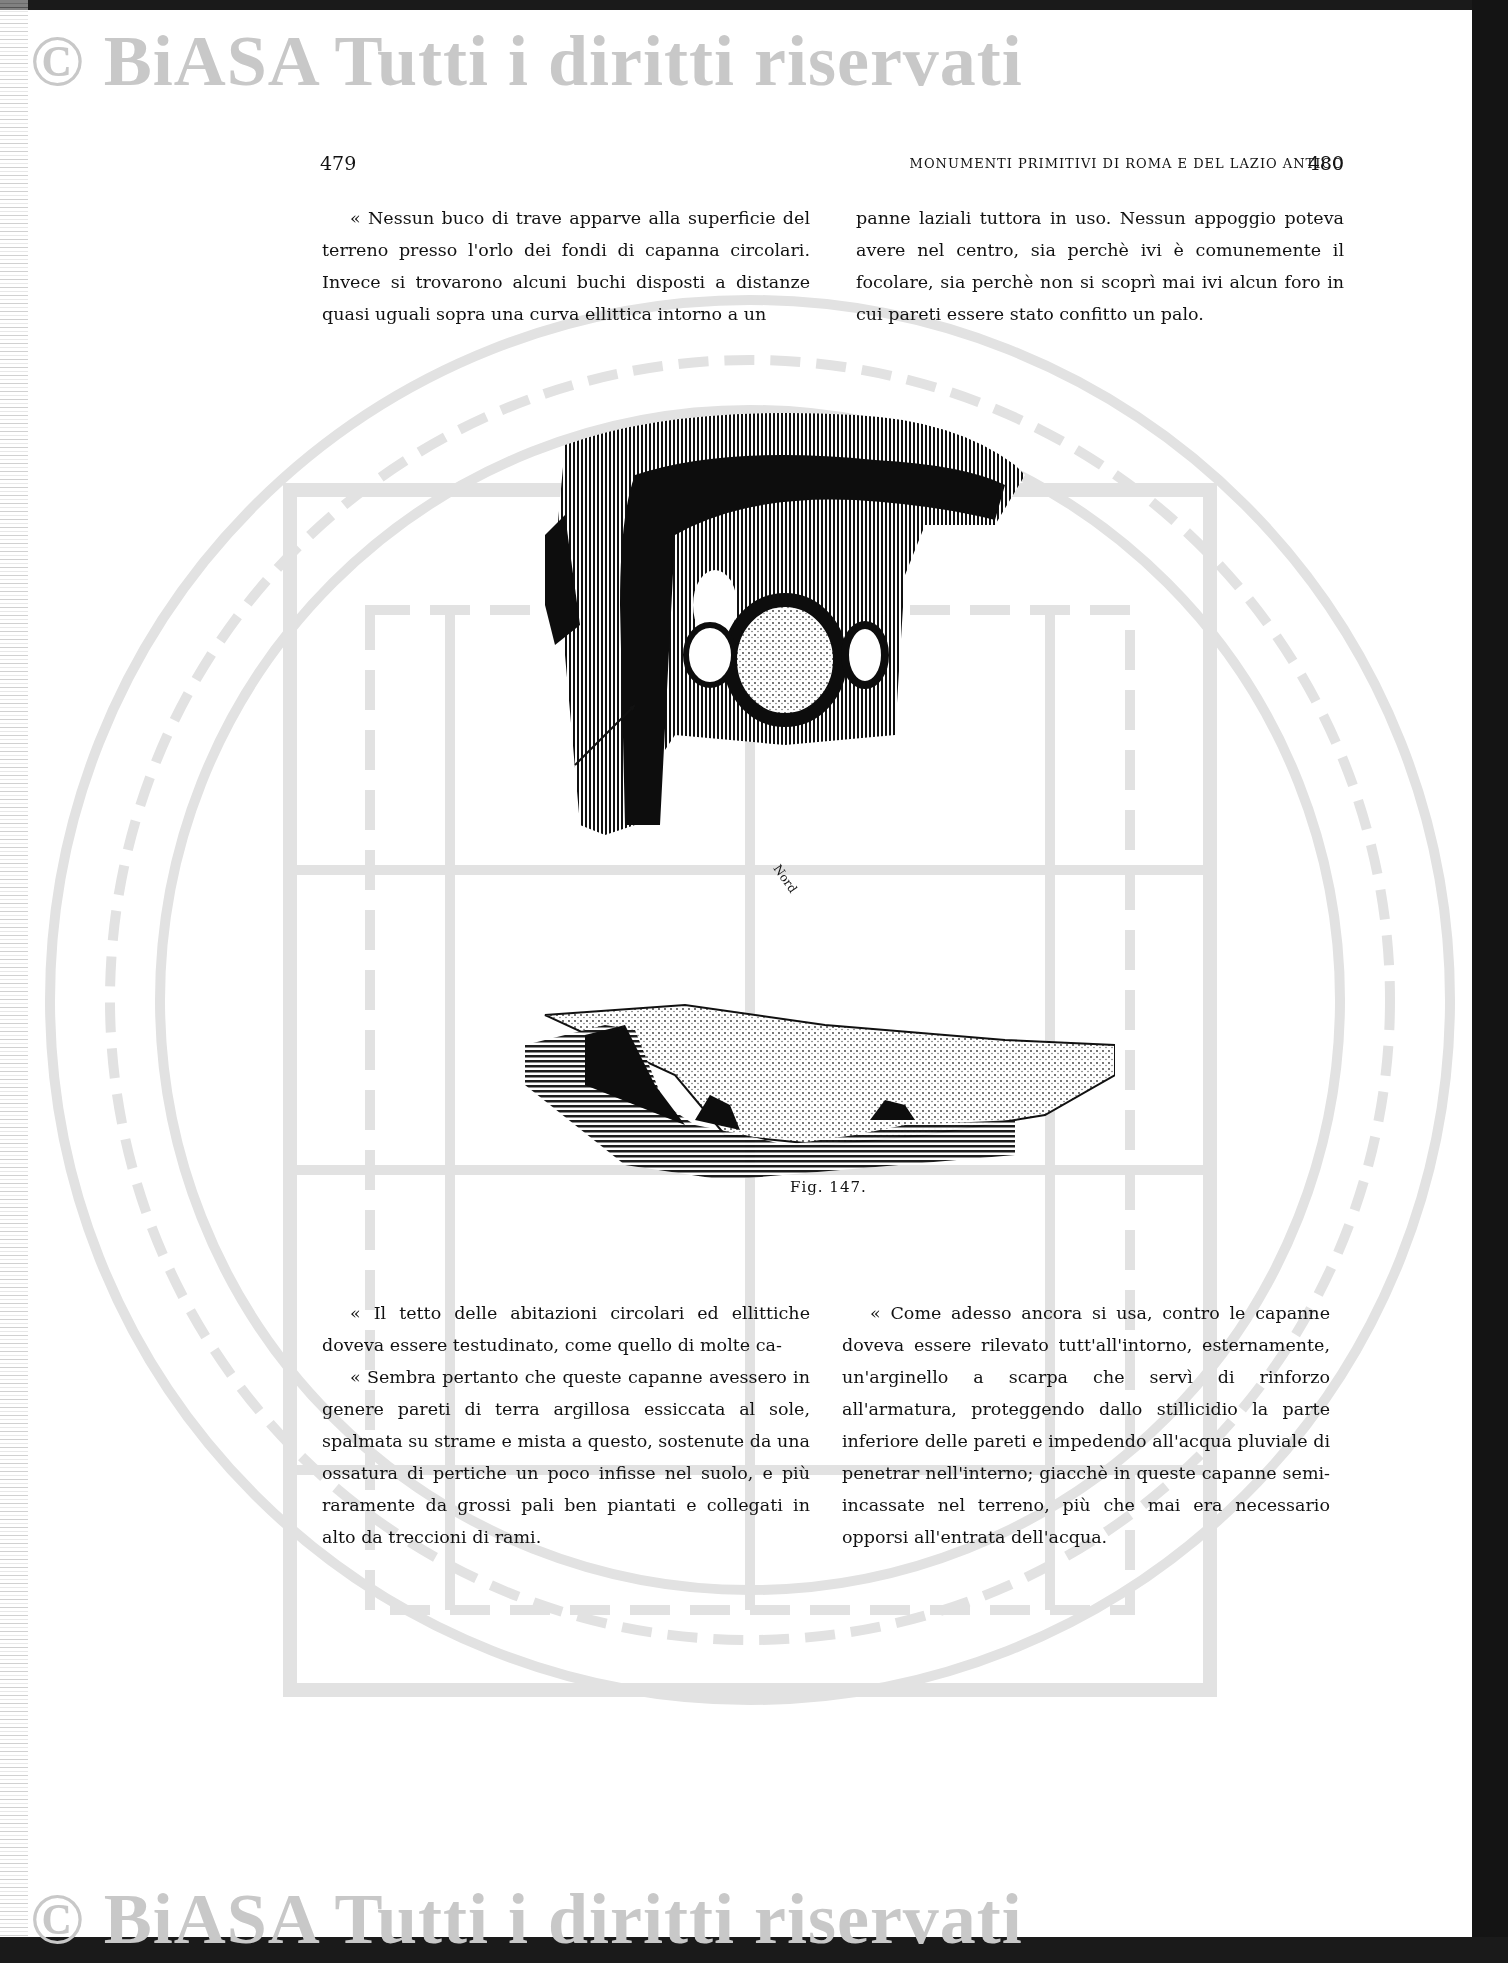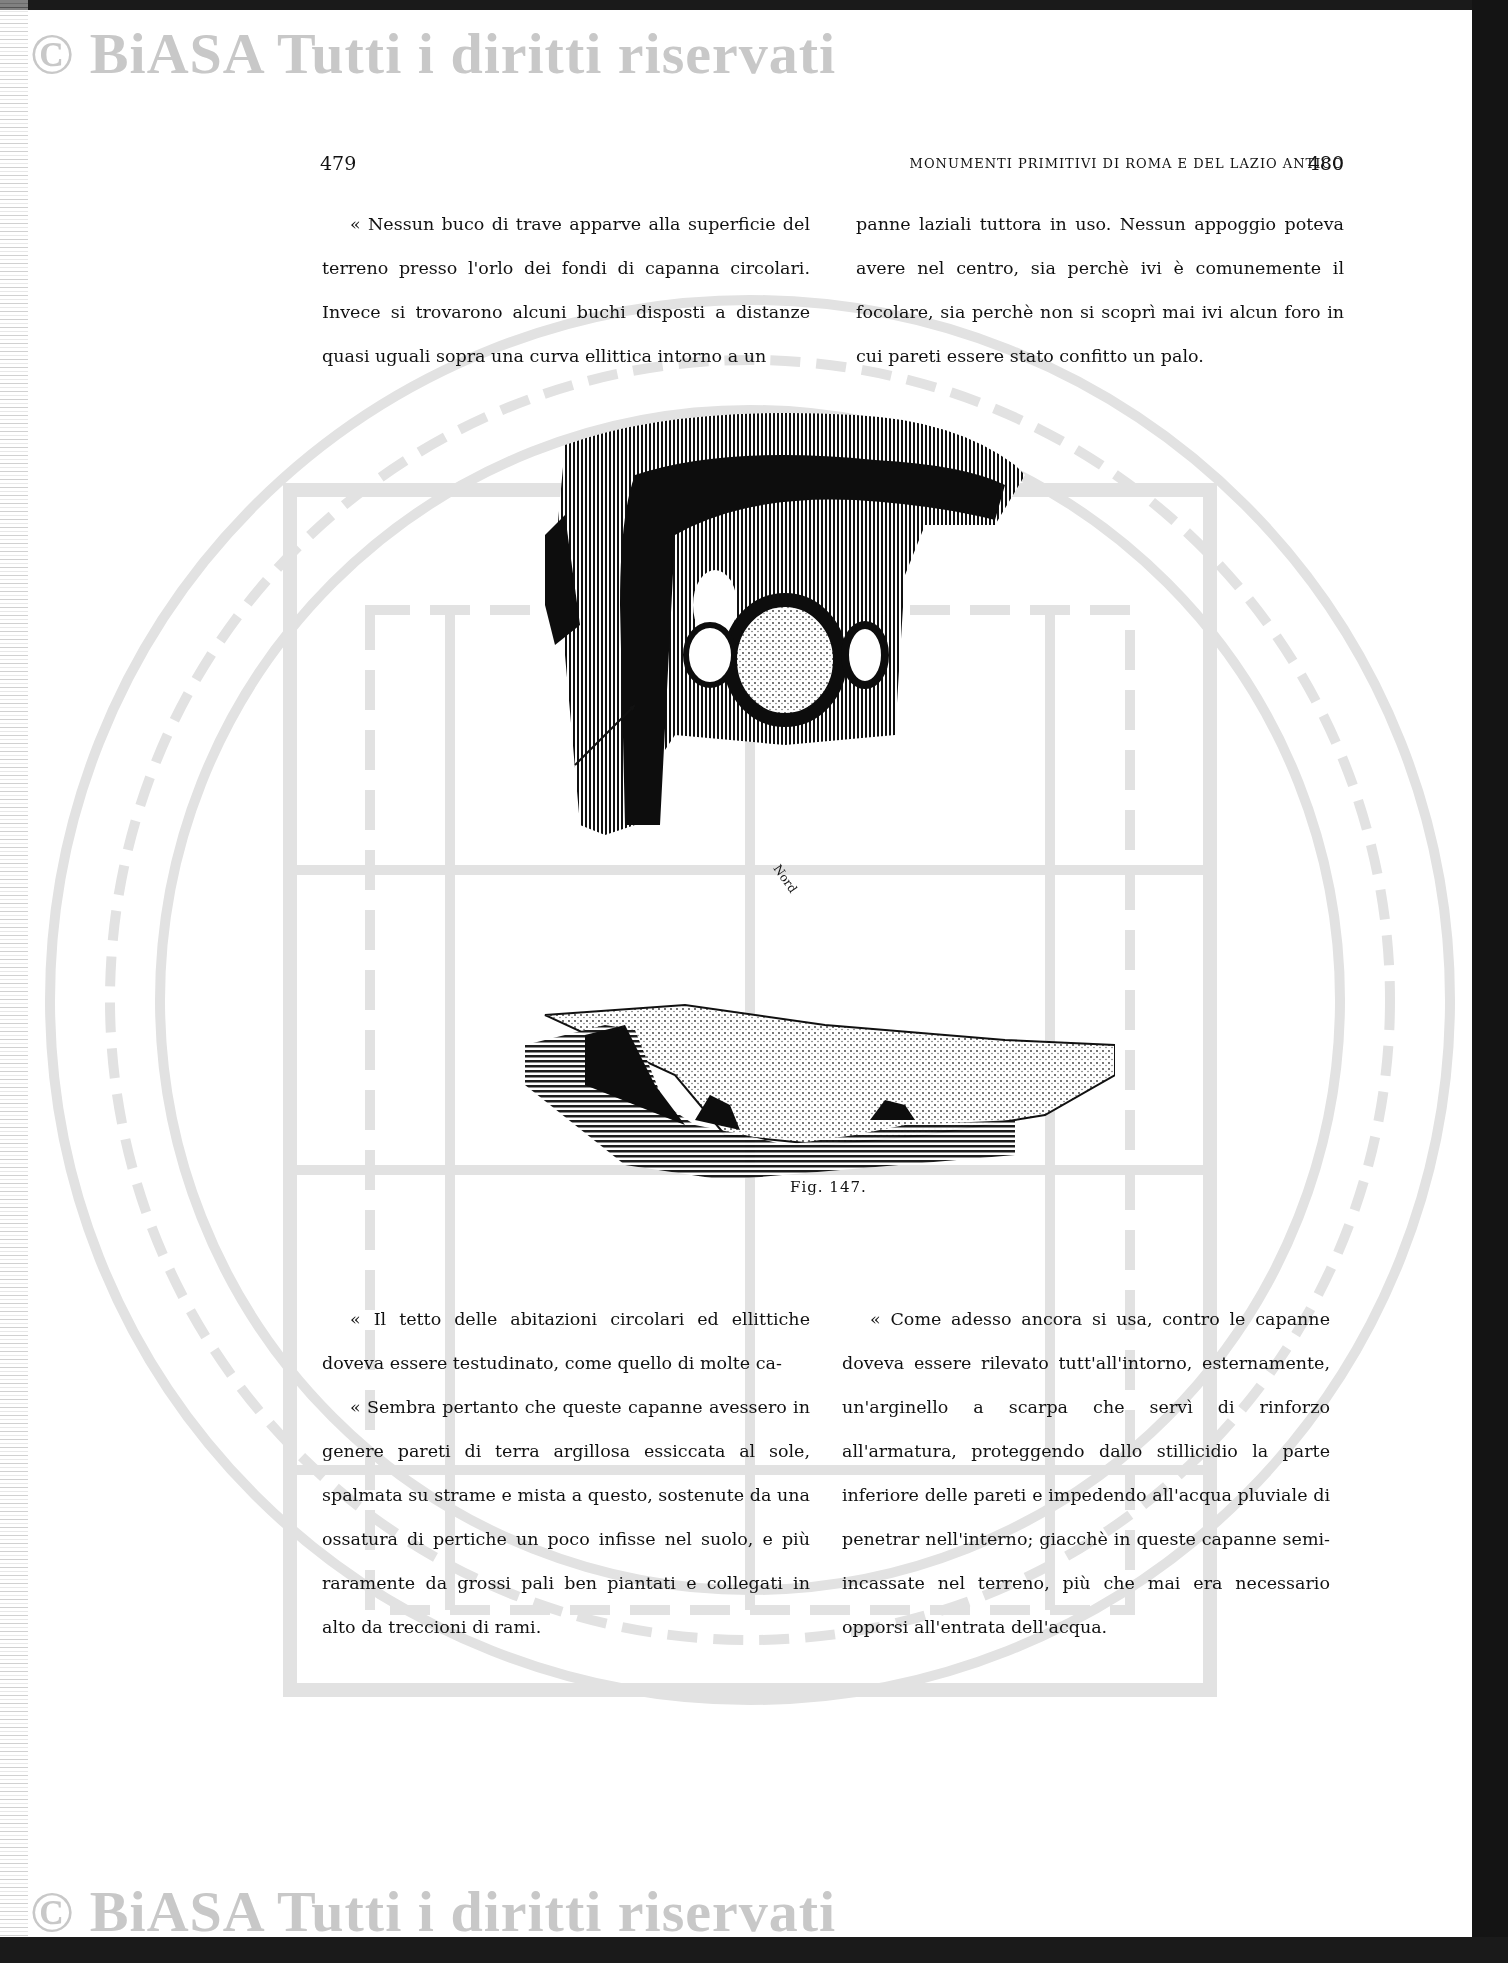--- a/index.html
+++ b/index.html
@@ -1,29 +1,29 @@
 <!DOCTYPE html>
 <html><head>
 <meta charset="utf-8">
 <style>
   html,body{margin:0;padding:0;}
   body{width:1508px;height:1963px;position:relative;overflow:hidden;background:#fff;font-family:"DejaVu Serif","Liberation Serif",serif;color:#111;}
   .scan-top{position:absolute;left:0;top:0;width:1508px;height:10px;background:#1a1a1a;}
   .scan-right{position:absolute;right:0;top:0;width:36px;height:1963px;background:#141414;}
   .scan-bottom{position:absolute;left:0;bottom:0;width:1508px;height:26px;background:#1a1a1a;}
   .scan-left{position:absolute;left:0;top:0;width:28px;height:1963px;background:repeating-linear-gradient(180deg,#fff 0 3px,#ccc 3px 4px,#fff 4px 7px,#999 7px 8px);opacity:.45;}
-  .watermark{position:absolute;left:30px;font-family:"Liberation Serif","DejaVu Serif",serif;font-weight:bold;font-size:58px;color:#c8c8c8;letter-spacing:1px;white-space:nowrap;}
+  .watermark{position:absolute;left:30px;font-family:"Liberation Serif","DejaVu Serif",serif;font-weight:bold;font-size:72px;color:#c8c8c8;letter-spacing:1px;white-space:nowrap;}
   .wm-top{top:20px;}
   .wm-bottom{top:1878px;}
   .seal{position:absolute;left:20px;top:270px;width:1460px;height:1460px;pointer-events:none;}
   .header{position:absolute;top:152px;left:320px;width:1024px;height:30px;font-size:17px;}
   .header .pl{position:absolute;left:0;top:0;font-size:19px;}
   .header .pr{position:absolute;right:0;top:0;font-size:19px;}
   .header .title{position:absolute;left:0;right:0;text-align:right;top:4px;font-size:13px;letter-spacing:1px;}
-  .col{position:absolute;width:488px;font-size:17.5px;line-height:44px;text-align:justify;}
+  .col{position:absolute;width:488px;font-size:17.5px;line-height:32px;text-align:justify;}
   .col p{margin:0;}
   .col .ind{text-indent:28px;}
   .col-l1{left:322px;top:202px;}
   .col-r1{left:856px;top:202px;}
   .col-l2{left:322px;top:1297px;}
   .col-r2{left:842px;top:1297px;}
   .fig{position:absolute;left:525px;top:405px;width:590px;height:790px;}
   .caption{position:absolute;left:790px;top:1178px;font-size:15px;letter-spacing:1px;}
   .nord{position:absolute;left:782px;top:862px;font-size:12px;transform:rotate(55deg);transform-origin:left top;}
 </style>

